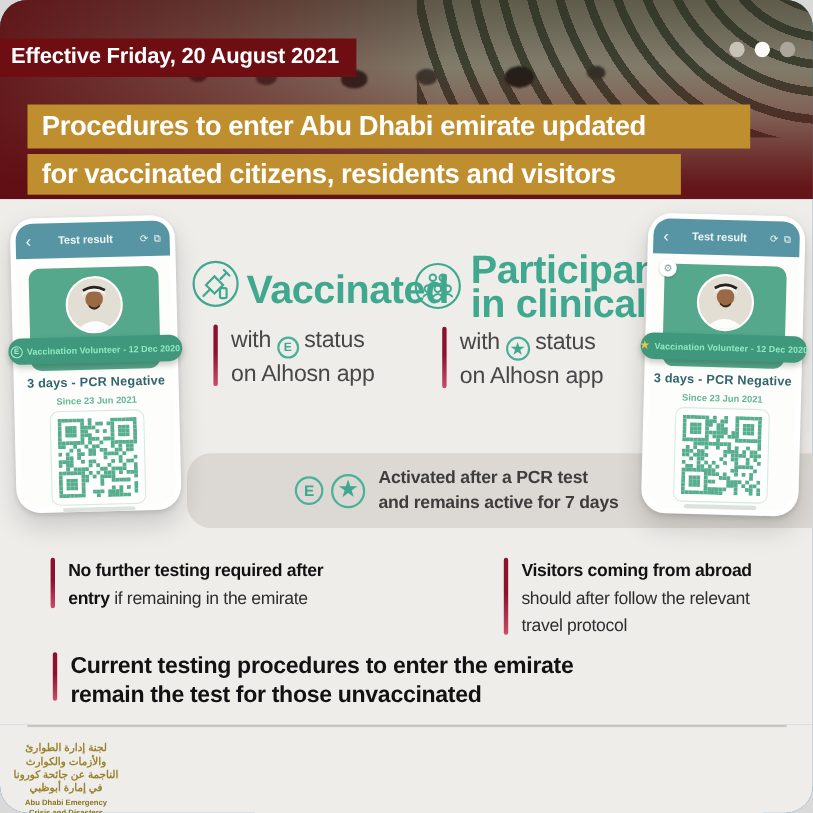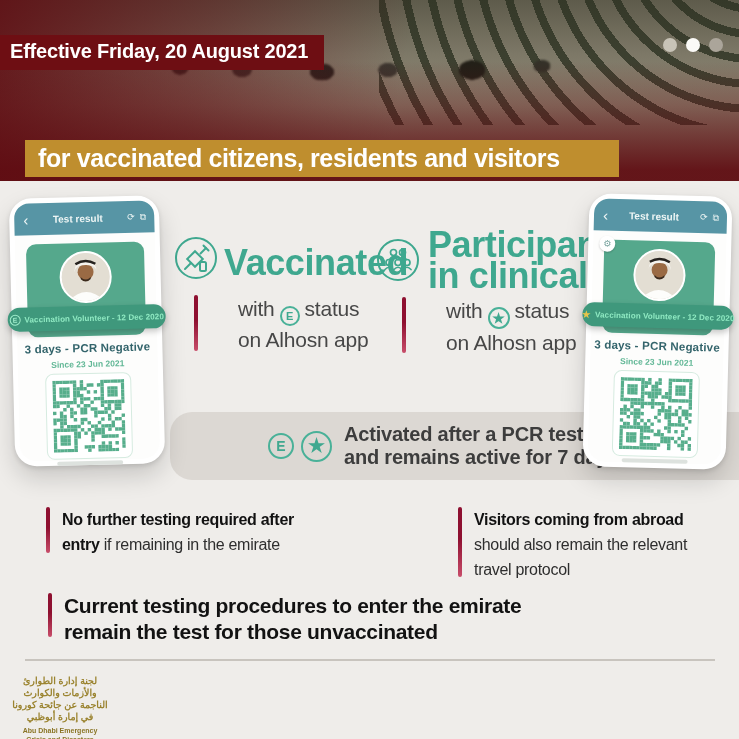--- a/index.html
+++ b/index.html
@@ -1,17 +1,17 @@
 <!DOCTYPE html>
 <html><head>
 <meta charset="utf-8">
 <style>
   html,body{margin:0;padding:0;background:#d9d9d9;}
   .stage{position:relative;width:739px;height:739px;overflow:hidden;
-         font-family:"Liberation Sans",sans-serif;background:#0369a1;}
+         font-family:"Liberation Sans",sans-serif;background:#0369a1;border-radius:25px;}
 
   
   .hero{position:absolute;left:0;top:0;width:739px;height:181px;
         background:linear-gradient(180deg,#5e5b4b 0%,#7d7867 30%,#918b77 58%,#8b8470 100%);}
   .bridge{position:absolute;right:0;top:0;width:360px;height:125px;opacity:.9;
         background:repeating-radial-gradient(circle at 104% -70px,
           rgba(40,46,30,.85) 0 8px, rgba(40,46,30,0) 8px 25px);}
   .cars{position:absolute;left:150px;top:46px;width:430px;height:44px;filter:blur(1px);
         background:
          radial-gradient(14px 11px at 30px 22px,#2e2c26 60%,transparent 61%),
@@ -35,21 +35,21 @@
   .g1{top:95px;width:644px;height:40px;line-height:40px;}
   .g2{top:140px;width:581px;height:37px;line-height:37px;}
 
   
   .main{position:absolute;left:0;top:181px;width:739px;height:478px;background:#efedea;}
 
   .band{position:absolute;left:170px;top:231px;width:569px;height:68px;
         background:#dcd8d3;border-radius:22px 0 0 22px;display:flex;align-items:center;
         padding-left:98px;box-sizing:border-box;}
   .band-icons{display:flex;align-items:center;gap:7px;margin-right:12px;}
-  .band-text{font-size:20px;font-weight:700;color:#3d3d3d;line-height:23px;letter-spacing:-.2px;}
+  .band-text{font-size:16px;font-weight:700;color:#3d3d3d;line-height:23px;letter-spacing:-.2px;}
 
   .circle-badge{display:inline-flex;align-items:center;justify-content:center;
         border:2px solid #49b198;border-radius:50%;color:#3fa88f;font-weight:700;
         box-sizing:border-box;background:transparent;}
   .cb-e-lg{width:26px;height:26px;font-size:14px;}
   .cb-star-lg{width:31px;height:31px;font-size:19px;padding-bottom:2px;}
   .cb-e-sm{width:20px;height:20px;font-size:11px;margin:0 5px;vertical-align:-4px;}
   .cb-star-sm{width:22px;height:22px;font-size:14px;margin:0 5px;vertical-align:-5px;}
 
   .cat-icon{position:absolute;width:44px;height:44px;}
@@ -57,21 +57,21 @@
   .trial-icon{left:376px;top:57px;}
   .cat-title{position:absolute;color:#3fa88f;font-weight:700;font-size:36px;letter-spacing:-.4px;}
   .vac-title{left:224px;top:61px;}
   .trial-title{left:428px;top:48px;line-height:31px;}
 
   .status{position:absolute;display:flex;gap:12px;}
   .vac-status{left:194px;top:114px;}
   .trial-status{left:402px;top:116px;justify-content:space-between;}
   .vbar{width:4px;border-radius:2px;background:linear-gradient(#8e1030 45%,#c84d6a);}
   .vbar-status{height:56px;}
-  .status-text{font-size:21px;color:#474747;line-height:28px;letter-spacing:-.2px;margin-left:28px;}
+  .status-text{font-size:21px;color:#474747;line-height:28px;letter-spacing:-.2px;}
 
   
   .note{position:absolute;display:flex;gap:12px;}
   .note-text{font-size:16px;line-height:25px;letter-spacing:-.3px;color:#2e2e2e;}
   .note-text b{color:#121212;}
   .n1{left:46px;top:326px;} .n1 .vbar{height:46px;}
   .n2{left:418px;top:326px;padding-left:40px;} .n2 .vbar{height:70px;}
   .n3{left:48px;top:412px;} .n3 .vbar{height:44px;}
   .n3 .note-text{font-size:21px;line-height:26px;}
 
@@ -127,20 +127,21 @@
   <div class="hero">
     <div class="bridge"></div>
     <div class="cars"></div>
     <div class="maroon-ov"></div>
     <div class="dots">
       <span class="dot d1"></span>
       <span class="dot d2"></span>
       <span class="dot d3"></span>
     </div>
     <div class="banner-date">Effective Friday, 20 August 2021</div>
+    <div class="banner-gold g1">Procedures to enter Abu Dhabi emirate updated</div>
     <div class="banner-gold g2">for vaccinated citizens, residents and visitors</div>
   </div>
 
   <div class="main">
 
     <div class="band">
       <span class="band-icons">
         <span class="circle-badge cb-e-lg">E</span>
         <span class="circle-badge cb-star-lg">★</span>
       </span>
@@ -747,21 +748,21 @@
       <div class="vbar"></div>
       <div class="note-text">
         <b>No further testing required after</b><br>
         <b>entry</b><span> if remaining in the emirate</span>
       </div>
     </div>
     <div class="note n2">
       <div class="vbar"></div>
       <div class="note-text">
         <b>Visitors coming from abroad</b><br>
-        <span>should also remain the relevant</span><br>
+        <span>should after follow the relevant</span><br>
         <span>travel protocol</span>
       </div>
     </div>
     <div class="note n3">
       <div class="vbar"></div>
       <div class="note-text">
         <b>Current testing procedures to enter the emirate</b><br>
         <b>remain the test for those unvaccinated</b>
       </div>
     </div>

